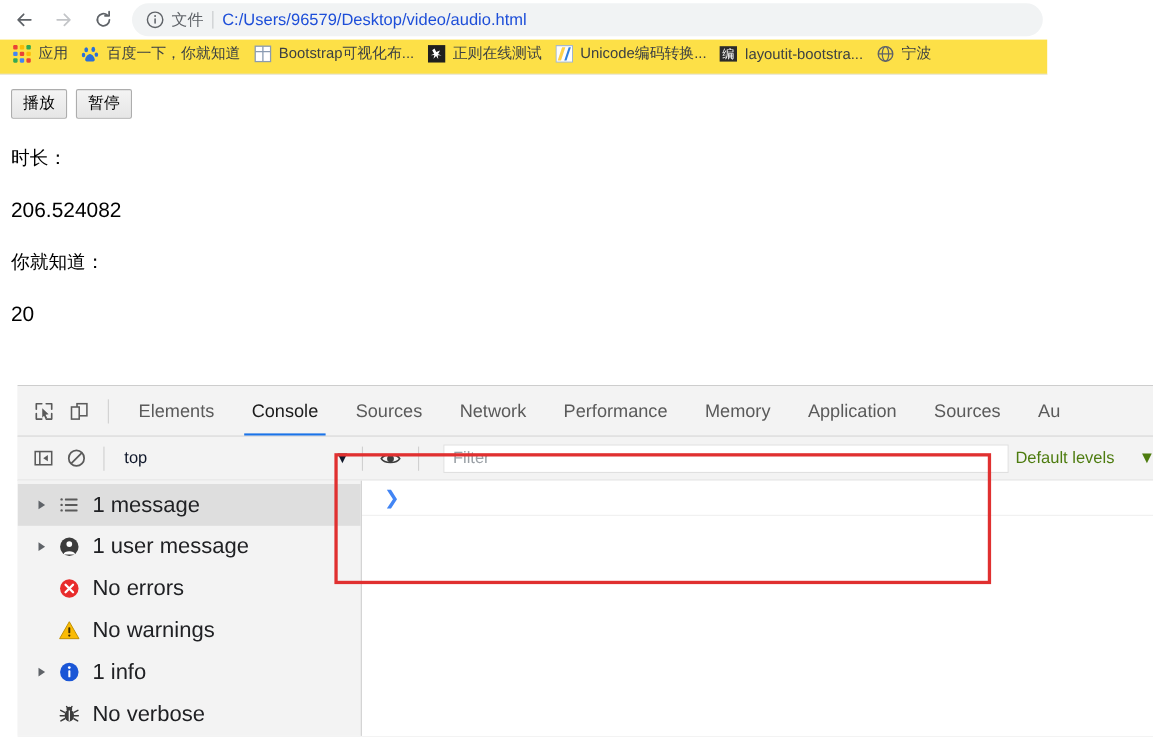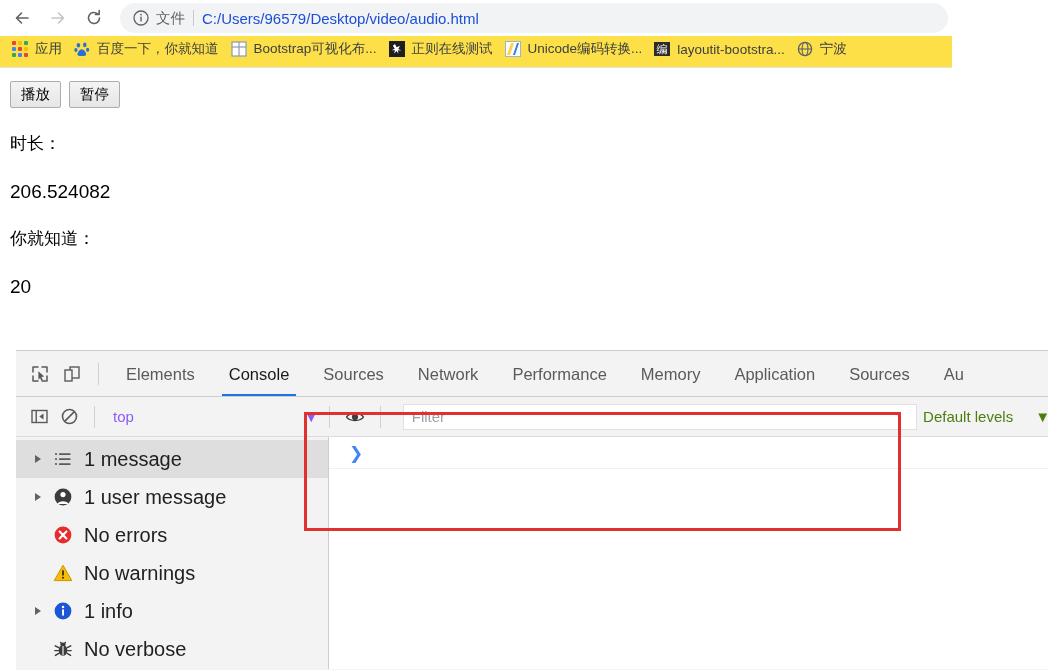--- a/index.html
+++ b/index.html
@@ -176,21 +176,21 @@
     border-bottom: 1px solid #dcdcdc;
     padding-left: 8px;
   }
   .ct-btn {
     width: 30px; height: 30px;
     display: flex; align-items: center; justify-content: center;
     flex: 0 0 auto;
   }
   #ct-context {
     font-size: 15px;
-    color: #8b5cf6;
+    color: #0f172a;
     margin-left: 8px;
     display: flex;
     align-items: center;
     flex: 0 0 auto;
   }
   #ct-context .caret { margin-left: 170px; }
   #ct-filter {
     flex: 1 1 auto;
     height: 26px;
     background: #ffffff;

